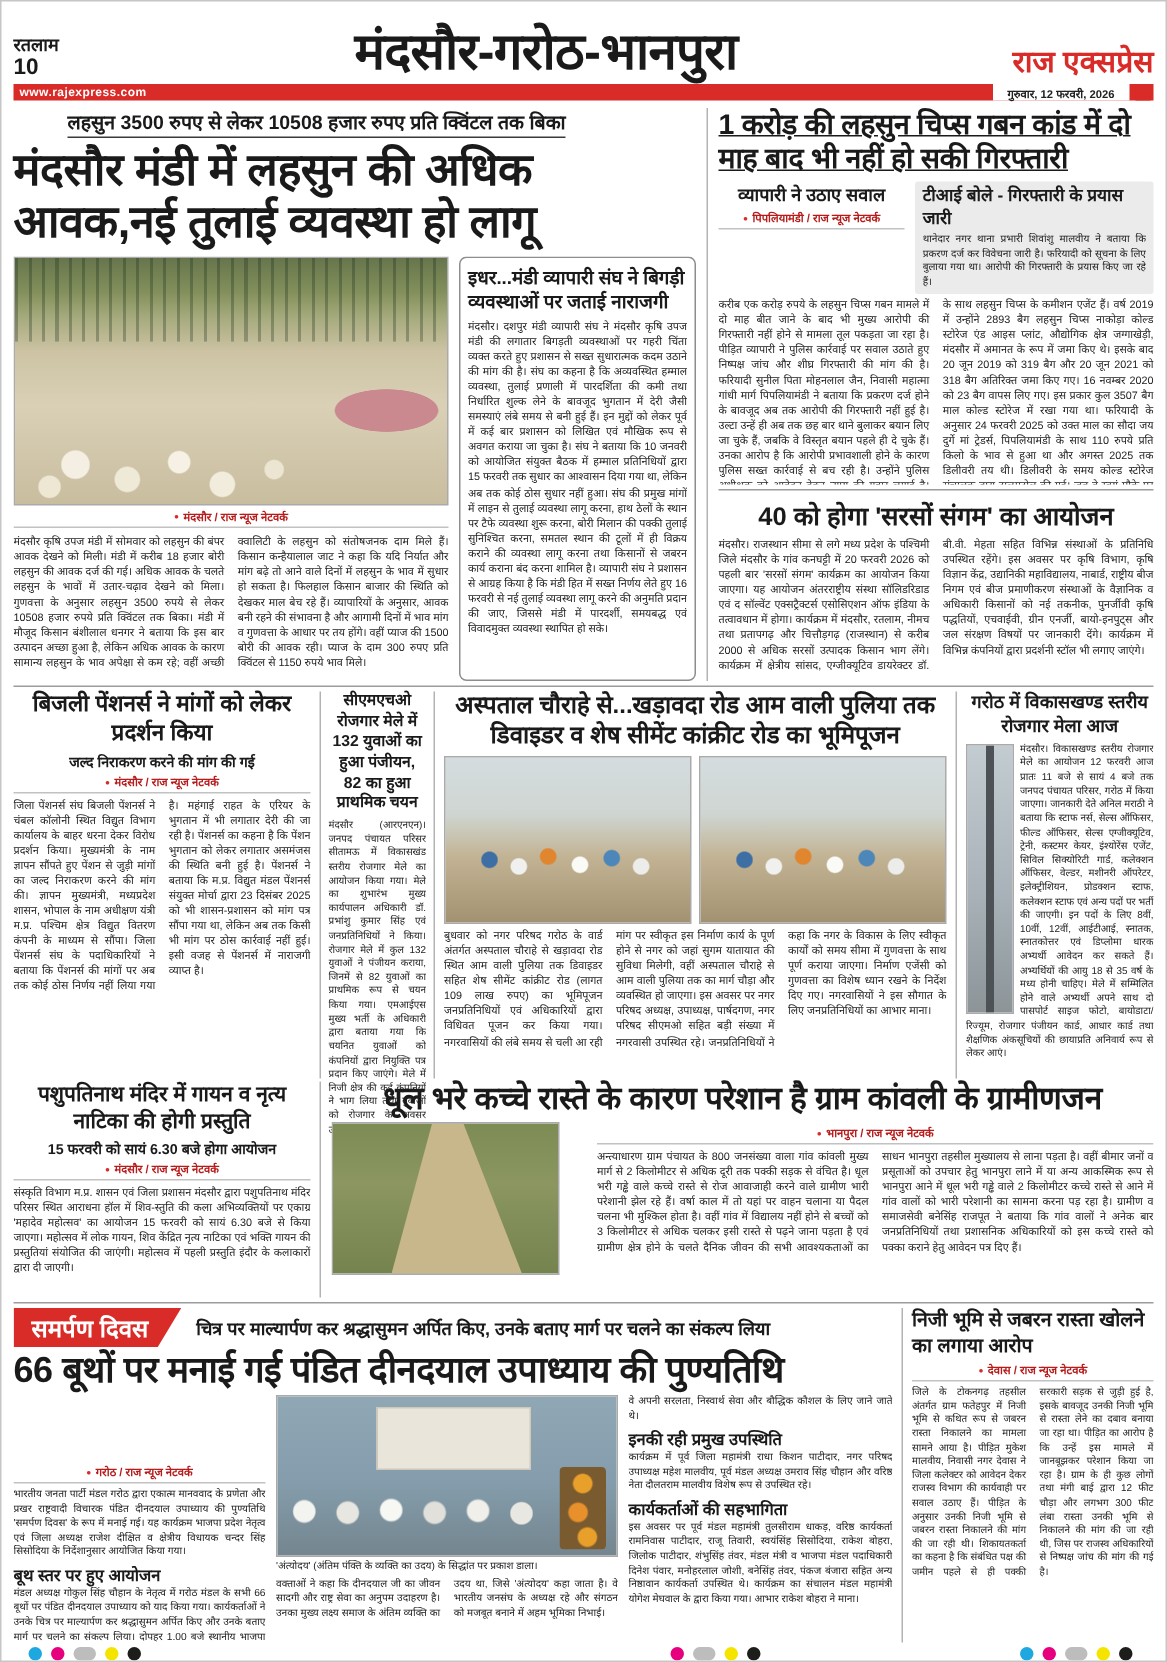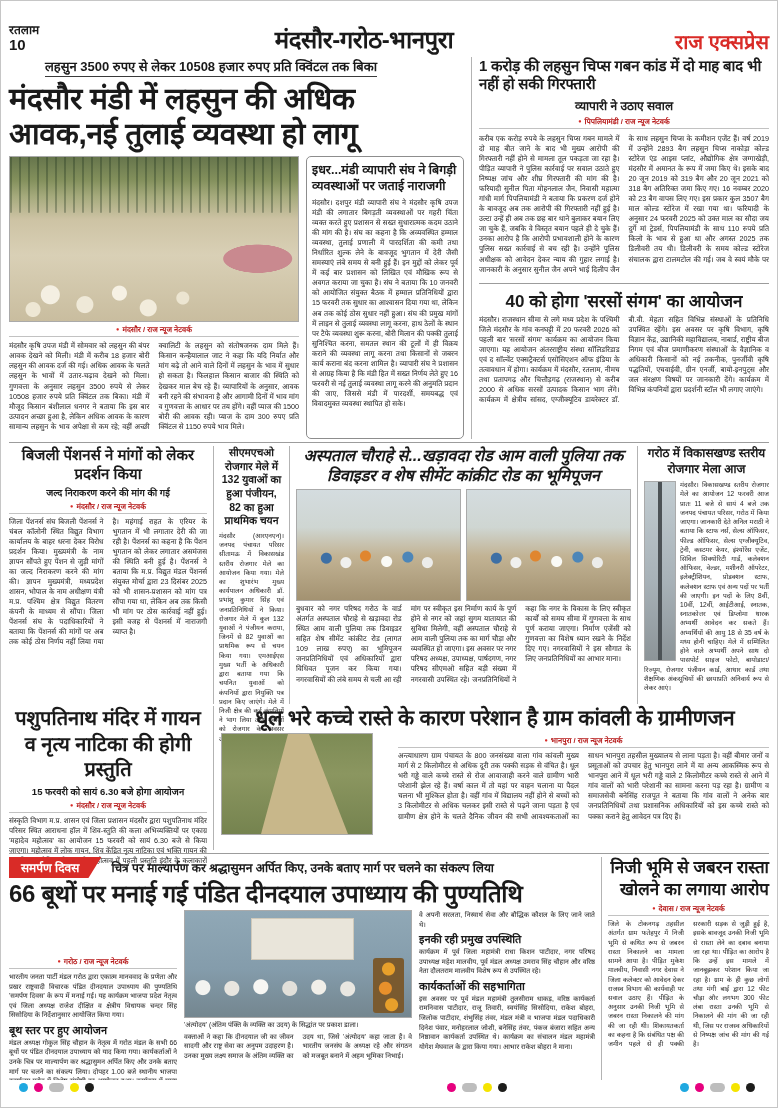--- a/index.html
+++ b/index.html
@@ -6,21 +6,21 @@
   html,body { background:#ffffff; }
   body { font-family:"Liberation Sans","DejaVu Sans",sans-serif; color:#1a1a1a; }
   .page { width:778px; height:1108px; border:1px solid #c6c6c6; background:#fff;
           padding:5px 8px; overflow:hidden; position:relative; }
 
   
   .mast { display:flex; align-items:flex-end; justify-content:space-between; height:46px; }
   .mast-left { width:100px; line-height:1; }
   .edition { font-size:12px; font-weight:700; }
   .pageno { font-size:15px; font-weight:800; margin-top:1px; }
-  .mast-title { font-size:24px; font-weight:800; letter-spacing:-0.5px; text-align:center; flex:1; line-height:1; }
+  .mast-title { font-size:34px; font-weight:800; letter-spacing:-0.5px; text-align:center; flex:1; line-height:1; }
   .mast-brand { width:150px; text-align:right; font-size:20px; font-weight:800; color:#d92b27; line-height:1; }
   .redbar { height:11px; background:#d92b27; margin-top:4px; position:relative; display:flex; align-items:center; }
   .site { color:#fff; font-size:8px; font-weight:700; padding-left:4px; letter-spacing:.3px; }
   .datebox { position:absolute; right:16px; top:0; height:11px; background:#fff; display:flex; align-items:center;
              padding:0 10px; font-size:7.5px; font-weight:700; color:#222; }
   .sq { position:absolute; right:2px; top:0; width:10px; height:11px; background:#d92b27; }
 
   
   .rule { border:none; border-top:1px solid #9c9c9c; margin:3px 0; }
   .vr { border-left:1px solid #b3b3b3; }
@@ -51,42 +51,42 @@
       radial-gradient(ellipse at 86% 62%, #c9898f 0 34px, transparent 35px),
       repeating-linear-gradient(90deg, rgba(25,45,25,.30) 0 2px, transparent 2px 9px),
       linear-gradient(180deg,#66754c 0%,#83905c 14%,#a5aa7c 24%,#cdc3a4 38%,#d9d0b6 60%,#c9bd9f 100%);
     background-size:100% 100%,100% 100%,100% 100%,100% 100%,100% 100%,100% 100%,100% 100%,100% 34%,100% 100%;
     background-repeat:no-repeat; }
   .lead-body { flex:1; margin-top:1px; }
   .side-box { flex:1; border:1px solid #8d8d8d; border-radius:5px; padding:5px 5px; overflow:hidden; }
   .box-hl { font-size:12.5px; font-weight:800; line-height:1.3; margin-bottom:3px; }
 
   .rightcol { flex:1; padding-left:7px; display:flex; flex-direction:column; }
-  .scam-hl { font-size:15px; font-weight:800; line-height:1.22; letter-spacing:-0.2px; }
+  .scam-hl { font-size:19px; font-weight:800; line-height:1.22; letter-spacing:-0.2px;text-decoration:underline; }
   .scam-top { display:flex; gap:7px; margin-top:3px; align-items:flex-start; }
   .scam-left { flex:1; }
   .scam-sub { font-size:12px; }
   .scam-box { flex:1.2; background:#ebebeb; padding:3px 5px; border-radius:2px; }
   .scam-box-title { font-size:11.5px; font-weight:800; line-height:1.25; margin-bottom:2px; }
   .scam-box-body { font-size:6.8px; }
   .scam-body { height:146px; margin-top:2px; }
   .sarson-hl { font-size:17px; text-align:center; margin:2px 0 3px; }
   .sarson-body { height:96px; }
 
   
   .rowC { display:flex; height:258px; margin-top:2px;justify-content:center; }
   .c1 { width:204px; padding-right:6px; }
   .pension-hl { font-size:15px; line-height:1.25; }
   .pension-sub { font-size:9.5px; margin-top:2px; }
   .c1 .body-txt { height:178px; }
   .c2 { width:76px; padding:0 5px; }
   .cmho-hl { font-size:10.5px; line-height:1.3; text-align:center; font-weight:800; }
   .c2 .body-txt { font-size:6.6px; margin-top:3px; }
   .c3 { flex:1; padding:0 6px; display:flex; flex-direction:column; }
-  .bhumi-hl { font-size:16px; line-height:1.25; text-align:center; font-weight:800;font-style:italic; }
+  .bhumi-hl { font-size:16px; line-height:1.25; text-align:center; font-weight:800; }
   .bhumi-photos { display:flex; gap:5px; margin-top:3px; }
   .photo-crowd { flex:1; height:112px; border:1px solid #aaa;
     background:
       radial-gradient(circle at 18% 62%, #3d6fa5 0 5px, transparent 6px),
       radial-gradient(circle at 30% 66%, #f0f0ee 0 5px, transparent 6px),
       radial-gradient(circle at 42% 60%, #e0862f 0 5px, transparent 6px),
       radial-gradient(circle at 55% 65%, #fafaf6 0 5px, transparent 6px),
       radial-gradient(circle at 68% 61%, #4d86b8 0 5px, transparent 6px),
       radial-gradient(circle at 80% 66%, #ececea 0 5px, transparent 6px),
       linear-gradient(180deg,#d4dcdf 0%,#cfd6d2 34%,#c2b394 60%,#a39271 100%); }
@@ -94,38 +94,38 @@
   .c4 { width:132px; padding-left:6px; }
   .rojgar-hl { font-size:12px; line-height:1.3; text-align:center; font-weight:800; }
   .c4 .body-txt { font-size:6.6px; margin-top:3px; height:218px; }
   .photo-pole { float:left; width:32px; height:180px; margin:1px 4px 2px 0; border:1px solid #aaa;
     background: linear-gradient(90deg, transparent 42%, #4c5256 42% 58%, transparent 58%),
                 linear-gradient(180deg,#c2ccd1 0%,#a8b2b8 55%,#8c9498 100%); }
 
   
   .rowD { display:flex; height:144px; margin-top:2px; }
   .d1 { width:204px; padding-right:6px; }
-  .pashu-hl { font-size:20px; line-height:1.28; text-align:center; font-weight:800; }
+  .pashu-hl { font-size:14px; line-height:1.28; text-align:center; font-weight:800; }
   .pashu-sub { font-size:9.5px; margin-top:2px; }
   .d1 .body-txt { height:72px; }
   .d2 { flex:1; padding-left:7px; display:flex; flex-direction:column; }
   .dhool-hl { font-size:21px; font-weight:800; line-height:1.1; text-align:center; letter-spacing:-0.2px; }
   .dhool-row { display:flex; gap:25px; margin-top:4px; flex:1; overflow:hidden; }
   .photo-road { width:152px; height:102px; border:1px solid #aaa; position:relative; overflow:hidden;
     background: linear-gradient(180deg,#7d8b55 0%,#8b9660 40%,#75834f 100%); }
   .photo-road::after { content:""; position:absolute; inset:0; background:#c8b78a;
     clip-path:polygon(44% 0, 58% 0, 84% 100%, 26% 100%); }
   .dhool-right { flex:1; display:flex; flex-direction:column; }
   .dhool-right .body-txt { flex:1; }
 
   
   .rowE { display:flex; height:236px; margin-top:2px; padding-bottom:13px; position:relative; }
   .e-left { width:592px; padding-right:6px; display:flex; flex-direction:column; }
   .samarpan-head { display:flex; align-items:center; gap:10px; }
-  .label { background:#d92b27; color:#fff; font-weight:800; font-size:12px; padding:2px 22px 2px 12px;
+  .label { background:#d92b27; color:#fff; font-weight:800; font-size:16px; padding:2px 22px 2px 12px;
            clip-path:polygon(0 0,100% 0,86% 100%,0 100%); }
   .kicker2 { font-size:12px; font-weight:800;text-align:right; }
   .big-hl { font-size:24px; font-weight:800; line-height:1.1; margin:3px 0 3px; letter-spacing:-0.3px; }
   .e-body { display:flex; gap:7px; flex:1; overflow:hidden; }
   .e-col1 { width:168px;margin-top:44px; }
   .e-col1 .body-txt, .e-col3 .body-txt { font-size:6.8px; }
   .e-sub { font-size:11px; text-align:left; margin:2px 0 1px; }
   .e-photo-wrap { width:228px; display:flex; flex-direction:column; }
   .photo-group { height:108px; border:1px solid #aaa; position:relative; overflow:hidden;
     background: linear-gradient(180deg,#90a8b6 0%,#849cab 55%,#74868f 100%); }
@@ -139,21 +139,21 @@
       radial-gradient(circle at 6% 30%, #f3f3f0 0 7px, transparent 8px),
       radial-gradient(circle at 22% 32%, #e8e6e0 0 7px, transparent 8px),
       radial-gradient(circle at 38% 28%, #f7f7f4 0 7px, transparent 8px),
       radial-gradient(circle at 54% 32%, #e2e0da 0 7px, transparent 8px),
       radial-gradient(circle at 70% 29%, #f1efe9 0 7px, transparent 8px),
       radial-gradient(circle at 86% 33%, #e9e7e1 0 7px, transparent 8px); }
   .caption { font-size:6.8px; font-weight:400; color:#222; margin-top:2px; line-height:1.35; }
   .under-photo { margin-top:2px; font-size:6.8px; flex:1; }
   .e-col3 { flex:1; }
   .e-right { flex:1; padding-left:6px; }
-  .niji-hl { font-size:17px; line-height:1.3; text-align:right; font-weight:800; }
+  .niji-hl { font-size:13px; line-height:1.3; text-align:left; font-weight:800; }
   .e-right .body-txt { font-size:6.6px; height:158px; }
 
   
   .dots { position:absolute; bottom:1px; display:flex; gap:6px; align-items:center; }
   .dots span { width:9px; height:9px; border-radius:50%; display:inline-block; }
   .dots .d-c { background:#1fa8e0; } .dots .d-m { background:#e6007e; }
   .dots .d-g { background:#bdbdbd; width:15px; border-radius:5px; }
   .dots .d-y { background:#f5e400; } .dots .d-k { background:#1d1d1b; }
   .dots-l { left:10px; } .dots-c { left:438px; } .dots-r { right:14px; }
 </style>
@@ -163,20 +163,25 @@
 <div class="page">
 
   <div class="mast">
     <div class="mast-left">
       <div class="edition">रतलाम</div>
       <div class="pageno">10</div>
     </div>
     <div class="mast-title">मंदसौर-गरोठ-भानपुरा</div>
     <div class="mast-brand">राज एक्सप्रेस</div>
   </div>
+  <div class="redbar">
+    <span class="site">www.rajexpress.com</span>
+    <span class="datebox">गुरुवार, 12 फरवरी, 2026</span>
+    <span class="sq"></span>
+  </div>
 
   <div class="rowB">
     <div class="lead">
       <div class="kicker">लहसुन 3500 रुपए से लेकर 10508 हजार रुपए प्रति क्विंटल तक बिका</div>
       <div class="lead-hl">मंदसौर मंडी में लहसुन की अधिक आवक,नई तुलाई व्यवस्था हो लागू</div>
       <div class="lead-media">
         <div class="lead-left">
           <div class="photo-garlic"></div>
           <div class="byline">मंदसौर / राज न्यूज नेटवर्क</div>
           <div class="lead-body body-txt cols2">मंदसौर कृषि उपज मंडी में सोमवार को लहसुन की बंपर आवक देखने को मिली। मंडी में करीब 18 हजार बोरी लहसुन की आवक दर्ज की गई। अधिक आवक के चलते लहसुन के भावों में उतार-चढ़ाव देखने को मिला। गुणवत्ता के अनुसार लहसुन 3500 रुपये से लेकर 10508 हजार रुपये प्रति क्विंटल तक बिका। मंडी में मौजूद किसान बंशीलाल धनगर ने बताया कि इस बार उत्पादन अच्छा हुआ है, लेकिन अधिक आवक के कारण सामान्य लहसुन के भाव अपेक्षा से कम रहे; वहीं अच्छी क्वालिटी के लहसुन को संतोषजनक दाम मिले हैं। किसान कन्हैयालाल जाट ने कहा कि यदि निर्यात और मांग बढ़े तो आने वाले दिनों में लहसुन के भाव में सुधार हो सकता है। फिलहाल किसान बाजार की स्थिति को देखकर माल बेच रहे हैं। व्यापारियों के अनुसार, आवक बनी रहने की संभावना है और आगामी दिनों में भाव मांग व गुणवत्ता के आधार पर तय होंगे। वहीं प्याज की 1500 बोरी की आवक रही। प्याज के दाम 300 रुपए प्रति क्विंटल से 1150 रुपये भाव मिले।</div>
@@ -188,20 +193,24 @@
       </div>
     </div>
 
     <div class="rightcol vr">
       <div class="scam-hl">1 करोड़ की लहसुन चिप्स गबन कांड में दो माह बाद भी नहीं हो सकी गिरफ्तारी</div>
       <div class="scam-top">
         <div class="scam-left">
           <div class="subhead scam-sub">व्यापारी ने उठाए सवाल</div>
           <div class="byline">पिपलियामंडी / राज न्यूज नेटवर्क</div>
         </div>
+        <div class="scam-box">
+          <div class="scam-box-title">टीआई बोले - गिरफ्तारी के प्रयास जारी</div>
+          <div class="scam-box-body body-txt">थानेदार नगर थाना प्रभारी शिवांशु मालवीय ने बताया कि प्रकरण दर्ज कर विवेचना जारी है। फरियादी को सूचना के लिए बुलाया गया था। आरोपी की गिरफ्तारी के प्रयास किए जा रहे हैं।</div>
+        </div>
       </div>
       <div class="scam-body cols2 body-txt">
         <span>करीब एक करोड़ रुपये के लहसुन चिप्स गबन मामले में दो माह बीत जाने के बाद भी मुख्य आरोपी की गिरफ्तारी नहीं होने से मामला तूल पकड़ता जा रहा है। पीड़ित व्यापारी ने पुलिस कार्रवाई पर सवाल उठाते हुए निष्पक्ष जांच और शीघ्र गिरफ्तारी की मांग की है। फरियादी सुनील पिता मोहनलाल जैन, निवासी महात्मा गांधी मार्ग पिपलियामंडी ने बताया कि प्रकरण दर्ज होने के बावजूद अब तक आरोपी की गिरफ्तारी नहीं हुई है। उल्टा उन्हें ही अब तक छह बार थाने बुलाकर बयान लिए जा चुके हैं, जबकि वे विस्तृत बयान पहले ही दे चुके हैं। उनका आरोप है कि आरोपी प्रभावशाली होने के कारण पुलिस सख्त कार्रवाई से बच रही है। उन्होंने पुलिस अधीक्षक को आवेदन देकर न्याय की गुहार लगाई है। जानकारी के अनुसार सुनील जैन अपने भाई दिलीप जैन के साथ लहसुन चिप्स के कमीशन एजेंट हैं। वर्ष 2019 में उन्होंने 2893 बैग लहसुन चिप्स नाकोड़ा कोल्ड स्टोरेज एंड आइस प्लांट, औद्योगिक क्षेत्र जग्गाखेड़ी, मंदसौर में अमानत के रूप में जमा किए थे। इसके बाद 20 जून 2019 को 319 बैग और 20 जून 2021 को 318 बैग अतिरिक्त जमा किए गए। 16 नवम्बर 2020 को 23 बैग वापस लिए गए। इस प्रकार कुल 3507 बैग माल कोल्ड स्टोरेज में रखा गया था। फरियादी के अनुसार 24 फरवरी 2025 को उक्त माल का सौदा जय दुर्गे मां ट्रेडर्स, पिपलियामंडी के साथ 110 रुपये प्रति किलो के भाव से हुआ था और अगस्त 2025 तक डिलीवरी तय थी। डिलीवरी के समय कोल्ड स्टोरेज संचालक द्वारा टालमटोल की गई। जब वे स्वयं मौके पर पहुंचे तो कोल्ड स्टोरेज खाली मिला। स्थानीय लोगों से जानकारी मिली कि संचालक माल उठाकर चला गया है।</span>
         
         
       </div>
       <hr class="rule">
       <div>
         <div class="subhead sarson-hl">40 को होगा 'सरसों संगम' का आयोजन</div>
         <div class="sarson-body cols2 body-txt">मंदसौर। राजस्थान सीमा से लगे मध्य प्रदेश के पश्चिमी जिले मंदसौर के गांव कनघट्टी में 20 फरवरी 2026 को पहली बार 'सरसों संगम' कार्यक्रम का आयोजन किया जाएगा। यह आयोजन अंतरराष्ट्रीय संस्था सॉलिडरिडाड एवं द सॉल्वेंट एक्सट्रैक्टर्स एसोसिएशन ऑफ इंडिया के तत्वावधान में होगा। कार्यक्रम में मंदसौर, रतलाम, नीमच तथा प्रतापगढ़ और चित्तौड़गढ़ (राजस्थान) से करीब 2000 से अधिक सरसों उत्पादक किसान भाग लेंगे। कार्यक्रम में क्षेत्रीय सांसद, एग्जीक्यूटिव डायरेक्टर डॉ. बी.वी. मेहता सहित विभिन्न संस्थाओं के प्रतिनिधि उपस्थित रहेंगे। इस अवसर पर कृषि विभाग, कृषि विज्ञान केंद्र, उद्यानिकी महाविद्यालय, नाबार्ड, राष्ट्रीय बीज निगम एवं बीज प्रमाणीकरण संस्थाओं के वैज्ञानिक व अधिकारी किसानों को नई तकनीक, पुनर्जीवी कृषि पद्धतियों, एचवाईवी, ग्रीन एनर्जी, बायो-इनपुट्स और जल संरक्षण विषयों पर जानकारी देंगे। कार्यक्रम में विभिन्न कंपनियों द्वारा प्रदर्शनी स्टॉल भी लगाए जाएंगे।</div>

